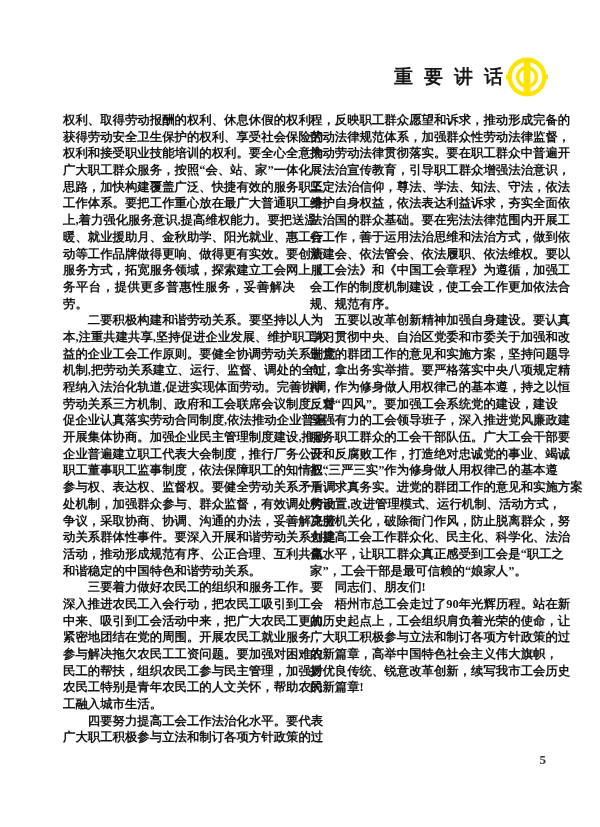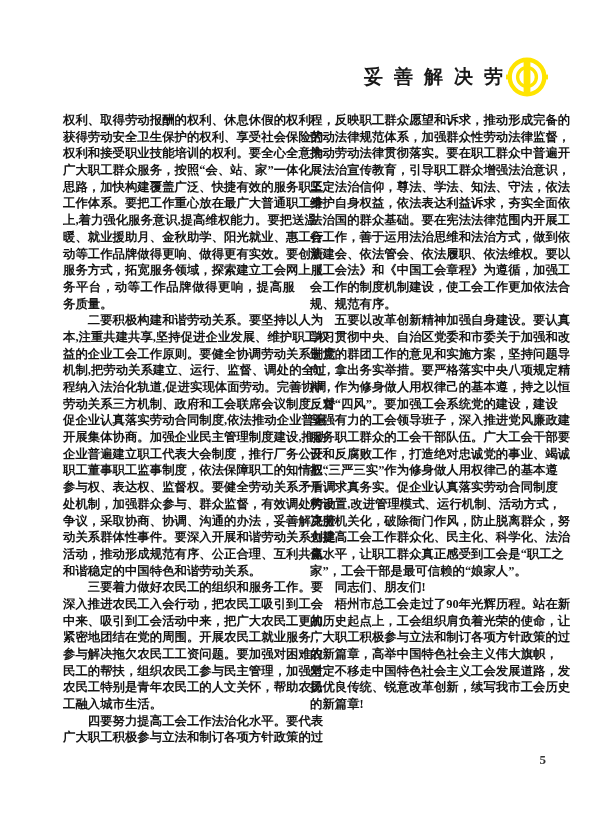--- a/index.html
+++ b/index.html
@@ -75,21 +75,21 @@
     font-weight: 700;
     color: #333;
   }
 </style>
 </head>
 <body>
 
 <div class="page">
 
   <div class="header">
-    <div class="header-title">妥善解决劳</div>
+    <div class="header-title">重要讲话</div>
     <span style="color: rgb(255, 228, 0);">
       <svg class="emblem" viewBox="0 0 42 42" aria-hidden="true">
         <g fill="currentColor" stroke="currentColor">
           <circle cx="21" cy="21" r="17.3" fill="none" stroke-width="4.4"></circle>
           <circle cx="21" cy="21" r="9.4" fill="none" stroke-width="3.4"></circle>
           <rect x="17.6" y="5.4" width="6.8" height="31.2" stroke="none"></rect>
           <rect x="0" y="18.6" width="3.2" height="4.8" stroke="none"></rect>
           <rect x="38.8" y="18.6" width="3.2" height="4.8" stroke="none"></rect>
         </g>
       </svg>
@@ -101,21 +101,21 @@
         <div class="line">权利、取得劳动报酬的权利、休息休假的权利、</div>
         <div class="line">获得劳动安全卫生保护的权利、享受社会保险的</div>
         <div class="line">权利和接受职业技能培训的权利。要全心全意为</div>
         <div class="line">广大职工群众服务，按照“会、站、家”一体化</div>
         <div class="line">思路，加快构建覆盖广泛、快捷有效的服务职工</div>
         <div class="line">工作体系。要把工作重心放在最广大普通职工身</div>
         <div class="line">上,着力强化服务意识,提高维权能力。要把送温</div>
         <div class="line">暖、就业援助月、金秋助学、阳光就业、惠工行</div>
         <div class="line">动等工作品牌做得更响、做得更有实效。要创新</div>
         <div class="line">服务方式，拓宽服务领域，探索建立工会网上服</div>
-        <div class="line end">务平台，动等工作品牌做得更响，提高服务质量。</div>
+        <div class="line end">务平台，提供更多普惠性服务，妥善解决劳。</div>
         <div class="line indent">二要积极构建和谐劳动关系。要坚持以人为</div>
         <div class="line">本,注重共建共享,坚持促进企业发展、维护职工权</div>
         <div class="line">益的企业工会工作原则。要健全协调劳动关系制度</div>
         <div class="line">机制,把劳动关系建立、运行、监督、调处的全过</div>
         <div class="line">程纳入法治化轨道,促进实现体面劳动。完善协调</div>
         <div class="line">劳动关系三方机制、政府和工会联席会议制度，督</div>
         <div class="line">促企业认真落实劳动合同制度,依法推动企业普遍</div>
         <div class="line">开展集体协商。加强企业民主管理制度建设,推动</div>
         <div class="line">企业普遍建立职工代表大会制度，推行厂务公开、</div>
         <div class="line">职工董事职工监事制度，依法保障职工的知情权、</div>
@@ -152,32 +152,31 @@
         <div class="line indent">五要以改革创新精神加强自身建设。要认真</div>
         <div class="line">学习贯彻中央、自治区党委和市委关于加强和改</div>
         <div class="line">进党的群团工作的意见和实施方案，坚持问题导</div>
         <div class="line">向，拿出务实举措。要严格落实中央八项规定精</div>
         <div class="line">神，作为修身做人用权律己的基本遵，持之以恒</div>
         <div class="line">反对“四风”。要加强工会系统党的建设，建设</div>
         <div class="line">坚强有力的工会领导班子，深入推进党风廉政建</div>
         <div class="line">服务职工群众的工会干部队伍。广大工会干部要</div>
         <div class="line">设和反腐败工作，打造绝对忠诚党的事业、竭诚</div>
         <div class="line">把“三严三实”作为修身做人用权律己的基本遵</div>
-        <div class="line">干、求真务实。促企业认真落实劳动合同制度</div>
+        <div class="line">干、求真务实。进党的群团工作的意见和实施方案</div>
         <div class="line">构设置,改进管理模式、运行机制、活动方式，</div>
         <div class="line">克服机关化，破除衙门作风，防止脱离群众，努</div>
         <div class="line">力提高工会工作群众化、民主化、科学化、法治</div>
         <div class="line">化水平，让职工群众真正感受到工会是“职工之</div>
         <div class="line end">家”，工会干部是最可信赖的“娘家人”。</div>
         <div class="line end indent">同志们、朋友们!</div>
         <div class="line indent">梧州市总工会走过了90年光辉历程。站在新</div>
         <div class="line">的历史起点上，工会组织肩负着光荣的使命，让</div>
         <div class="line">广大职工积极参与立法和制订各项方针政策的过</div>
         <div class="line">的新篇章，高举中国特色社会主义伟大旗帜，</div>
-        <div class="line">坚定不移走中国特色社会主义工会发展道路，发</div>
         <div class="line">扬优良传统、锐意改革创新，续写我市工会历史</div>
         <div class="line end">的新篇章!</div>
       </div>
   </div>
 
   <div class="page-number">5</div>
 
 </div>
 
 </body></html>

